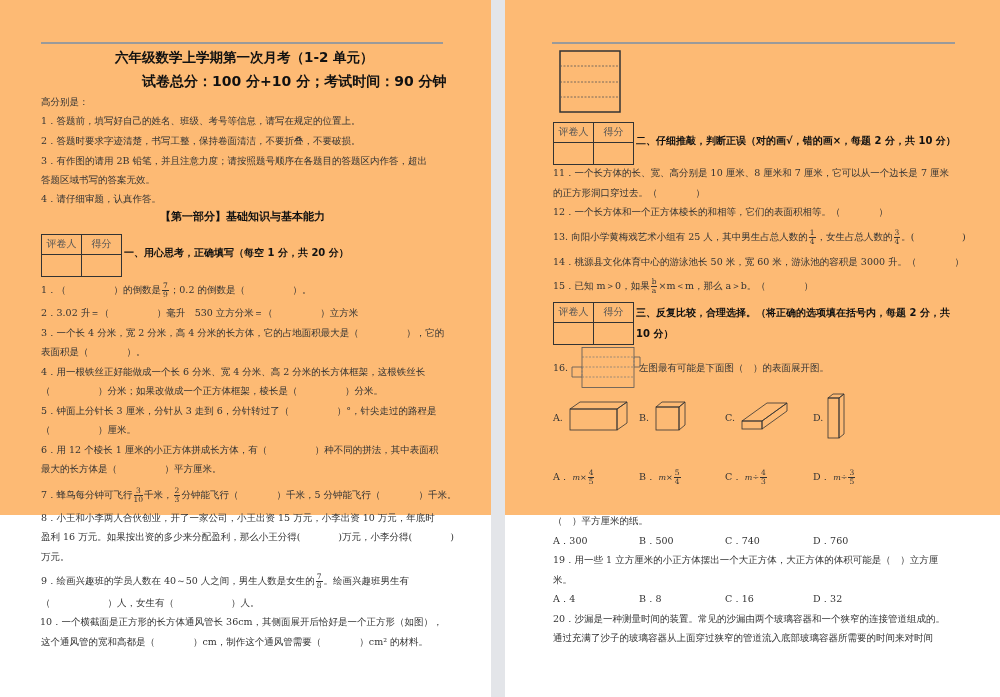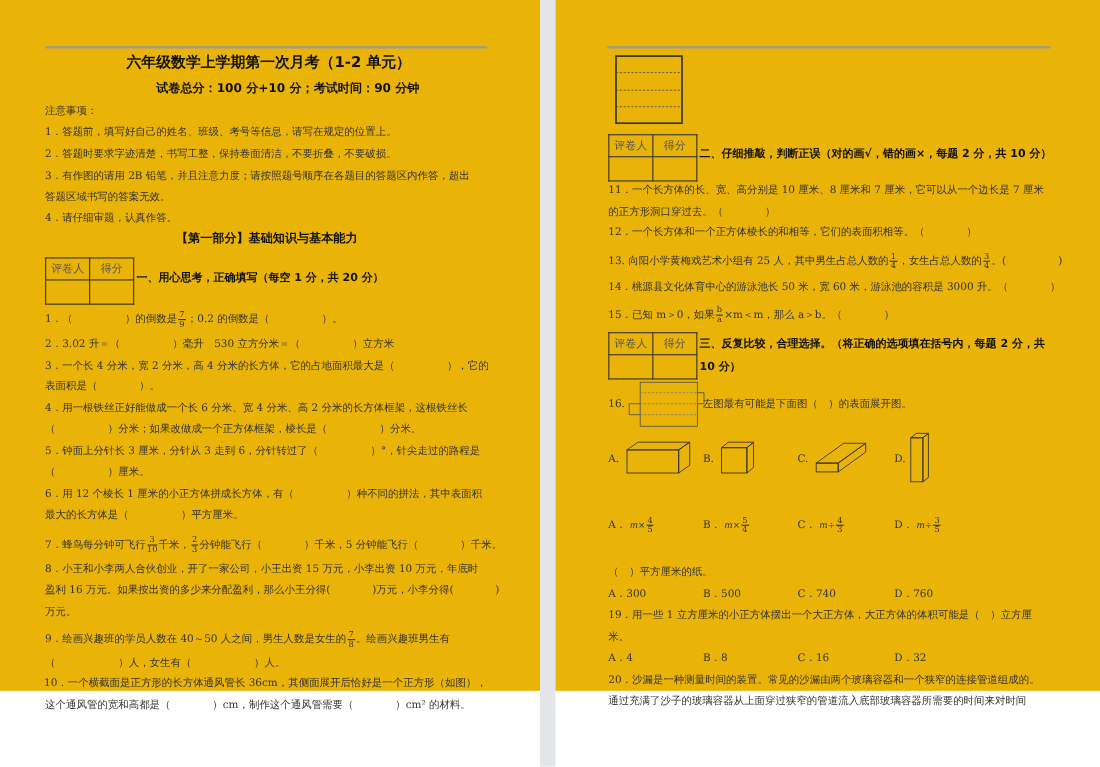--- a/index.html
+++ b/index.html
@@ -1,25 +1,25 @@
 <!DOCTYPE html>
 <html><head>
 <meta charset="utf-8">
 <style>
   * { box-sizing: border-box; margin: 0; padding: 0; }
   html, body { width: 1000px; height: 697px; overflow: hidden; background: #ffffff; }
   body { position: relative; font-family: "DejaVu Serif", "Liberation Serif", serif; color: #222; }
-  .page { position: absolute; top: 0; height: 628px; background: #eab308; }
+  .page { position: absolute; top: 0; height: 515px; background: #fdba74; }
   #page-left { left: 0; width: 491px; }
   #page-right { left: 505px; width: 495px; }
   .gutter { position: absolute; top: 0; left: 491px; width: 14px; height: 697px; background: #e3e5e9; }
   .hr { position: absolute; height: 1.5px; background: #9a9a9a; }
   .t { position: absolute; font-size: 9.5px; line-height: 12px; white-space: nowrap; color: #333; }
   .title { font-family: "DejaVu Sans", sans-serif; font-weight: bold; font-size: 13.5px; color: #111; }
-  .subtitle { font-family: "DejaVu Sans", sans-serif; font-weight: bold; font-size: 11px; color: #111; text-align: right; }
+  .subtitle { font-family: "DejaVu Sans", sans-serif; font-weight: bold; font-size: 14px; color: #111; text-align: right; }
   .sec { font-family: "DejaVu Sans", sans-serif; font-weight: bold; font-size: 10px; color: #111; }
   .part { font-family: "DejaVu Sans", sans-serif; font-weight: bold; font-size: 11px; color: #111; }
   .frac { display: inline-block; vertical-align: middle; text-align: center; font-size: 7.5px; line-height: 8px; margin: 0 1px; }
   .frac span { display: block; }
   .frac .num { border-bottom: 0.8px solid #333; padding: 0 1px; }
   .score-table { position: absolute; border-collapse: collapse; }
   .score-table td { border: 1.5px solid #333; width: 40px; font-size: 10px; color: #555; text-align: center; vertical-align: top; }
   .score-table tr:first-child td { height: 20px; padding-top: 2px; }
   .score-table tr:last-child td { height: 22px; }
   .it { font-style: italic; font-size: 8px; }
@@ -27,21 +27,21 @@
 </style>
 </head>
 <body>
 
 <div class="page" id="page-left">
   <div class="hr" style="left:41px; top:42px; width:402px;"></div>
 
   <div class="t title" style="left:115px; top:51px;">六年级数学上学期第一次月考（1-2 单元）</div>
   <div class="t subtitle" style="left:142px; top:75px;">试卷总分：100 分+10 分；考试时间：90 分钟</div>
 
-  <div class="t" style="left:41px; top:96px;">注意事项：</div>
+  <div class="t" style="left:41px; top:96px;">高分别是：</div>
   <div class="t" style="left:41px; top:115px;">1．答题前，填写好自己的姓名、班级、考号等信息，请写在规定的位置上。</div>
   <div class="t" style="left:41px; top:135px;">2．答题时要求字迹清楚，书写工整，保持卷面清洁，不要折叠，不要破损。</div>
   <div class="t" style="left:41px; top:155px;">3．有作图的请用 2B 铅笔，并且注意力度；请按照题号顺序在各题目的答题区内作答，超出</div>
   <div class="t" style="left:41px; top:174px;">答题区域书写的答案无效。</div>
   <div class="t" style="left:41px; top:193px;">4．请仔细审题，认真作答。</div>
 
   <div class="t part" style="left:160px; top:211px;">【第一部分】基础知识与基本能力</div>
 
   <table class="score-table" style="left:41px; top:234px;">
     <tbody>

